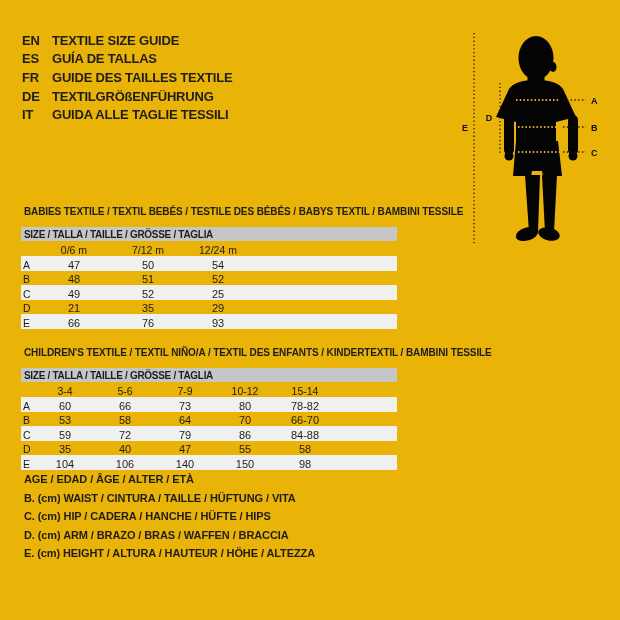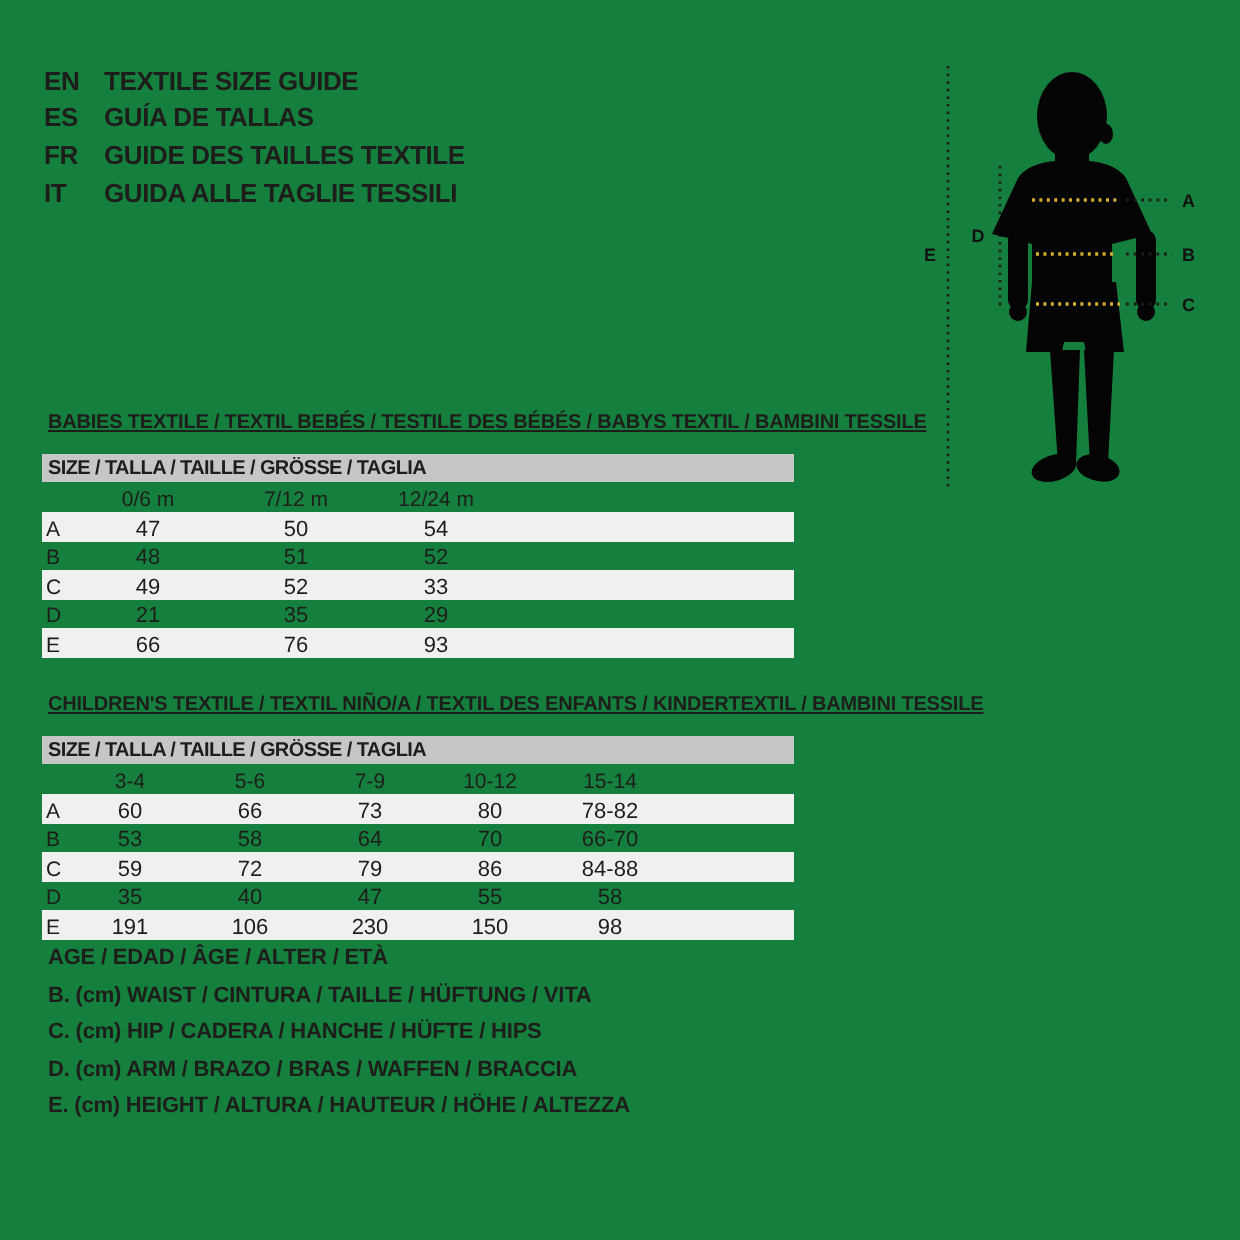--- a/index.html
+++ b/index.html
@@ -1,25 +1,25 @@
 <!DOCTYPE html>
 <html style="--bar_gray: #c6c6c6; --stripe_gray: #f0f0f0; --accent_yellow: #d4ae2f; --silhouette_black: #040404; --text: #1d1d1b;"><head>
 <meta charset="utf-8">
 <style>
   html,body{margin:0;padding:0;background:#ffffff;}
   .sheet{
-    position:relative;width:620px;height:620px;background:#15803d;
+    position:relative;width:620px;height:620px;background:#eab308;
     font-family:"Liberation Sans",sans-serif;color:#1d1d1b;overflow:hidden;
   }
   
   .lang-block{position:absolute;left:22px;top:31px;}
   .lang-row{display:flex;height:18.6px;align-items:center;font-weight:700;font-size:13px;letter-spacing:-0.2px;white-space:nowrap;}
   .lang-code{width:30px;flex:0 0 30px;}
   
-  .section-title{position:absolute;left:24px;font-size:10px;font-weight:700;letter-spacing:-0.1px;white-space:nowrap;text-decoration:underline;}
+  .section-title{position:absolute;left:24px;font-size:10px;font-weight:700;letter-spacing:-0.1px;white-space:nowrap;}
   #babies-title{top:206px;}
   #children-title{top:347px;}
   
   .table{position:absolute;left:21px;width:376px;}
   #babies-table{top:227px;}
   #children-table{top:368px;}
   .size-bar{height:14px;background:var(--bar_gray,#c6c6c6);display:flex;align-items:center;
     font-weight:700;font-size:10px;letter-spacing:-0.3px;padding-left:3px;box-sizing:border-box;white-space:nowrap;}
   .trow{display:flex;align-items:flex-end;height:14.5px;font-size:11px;width:376px;}
   .trow.thead{height:15px;font-size:10.5px;}
@@ -45,20 +45,24 @@
       <span class="lang-code">EN</span>
       <span class="lang-label">TEXTILE SIZE GUIDE</span>
     </div>
     <div class="lang-row">
       <span class="lang-code">ES</span>
       <span class="lang-label">GUÍA DE TALLAS</span>
     </div>
     <div class="lang-row">
       <span class="lang-code">FR</span>
       <span class="lang-label">GUIDE DES TAILLES TEXTILE</span>
+    </div>
+    <div class="lang-row">
+      <span class="lang-code">DE</span>
+      <span class="lang-label">TEXTILGRÖßENFÜHRUNG</span>
     </div>
     <div class="lang-row">
       <span class="lang-code">IT</span>
       <span class="lang-label">GUIDA ALLE TAGLIE TESSILI</span>
     </div>
   </div>
 
   <svg class="diagram" viewBox="0 0 165 230" xmlns="http://www.w3.org/2000/svg">
 
     <line x1="24" y1="8" x2="24" y2="219" stroke="#1d1d1b" stroke-width="1.3" stroke-dasharray="1.3 2.5"></line>
@@ -120,21 +124,21 @@
     <div class="trow">
       <span class="lab">B</span>
       <span class="bcol0">48</span>
       <span class="bcol">51</span>
       <span class="bcol">52</span>
     </div>
     <div class="trow stripe">
       <span class="lab">C</span>
       <span class="bcol0">49</span>
       <span class="bcol">52</span>
-      <span class="bcol">33</span>
+      <span class="bcol">25</span>
     </div>
     <div class="trow">
       <span class="lab">D</span>
       <span class="bcol0">21</span>
       <span class="bcol">35</span>
       <span class="bcol">29</span>
     </div>
     <div class="trow stripe">
       <span class="lab">E</span>
       <span class="bcol0">66</span>
@@ -182,23 +186,23 @@
     <div class="trow">
       <span class="lab">D</span>
       <span class="ccol">35</span>
       <span class="ccol">40</span>
       <span class="ccol">47</span>
       <span class="ccol">55</span>
       <span class="ccol">58</span>
     </div>
     <div class="trow stripe">
       <span class="lab">E</span>
-      <span class="ccol">191</span>
+      <span class="ccol">104</span>
       <span class="ccol">106</span>
-      <span class="ccol">230</span>
+      <span class="ccol">140</span>
       <span class="ccol">150</span>
       <span class="ccol">98</span>
     </div>
   </div>
 
   <div class="legend">
     <div class="legend-line">AGE / EDAD / ÂGE / ALTER / ETÀ</div>
     <div class="legend-line">B. (cm) WAIST / CINTURA / TAILLE / HÜFTUNG / VITA</div>
     <div class="legend-line">C. (cm) HIP / CADERA / HANCHE / HÜFTE / HIPS</div>
     <div class="legend-line">D. (cm) ARM / BRAZO / BRAS / WAFFEN / BRACCIA</div>

